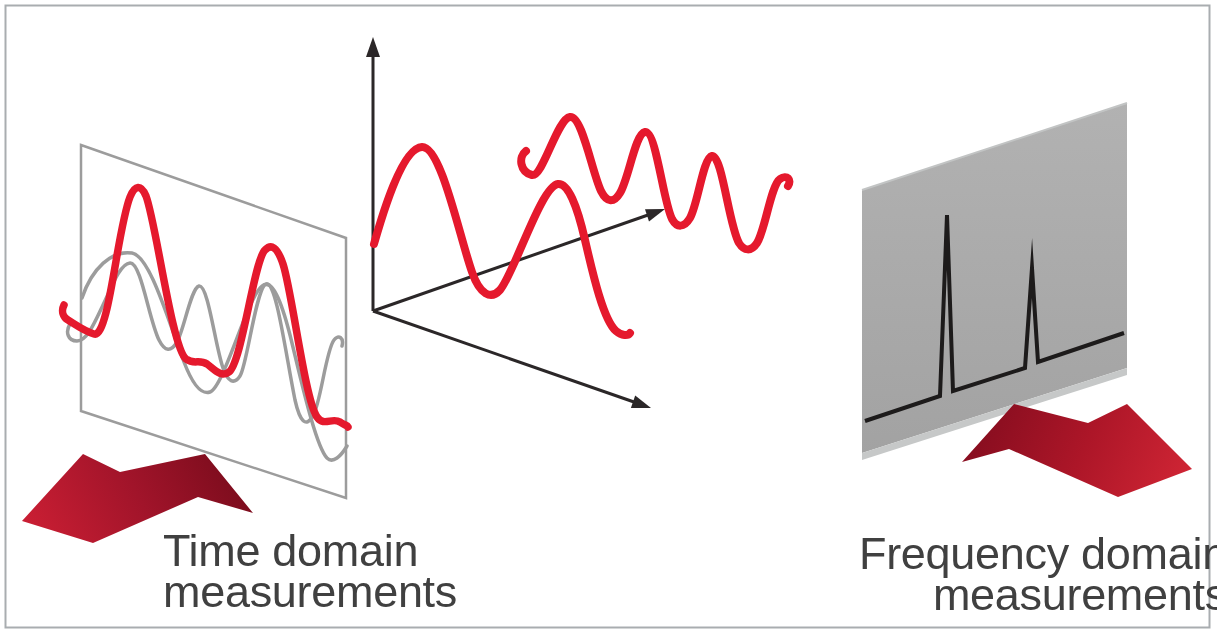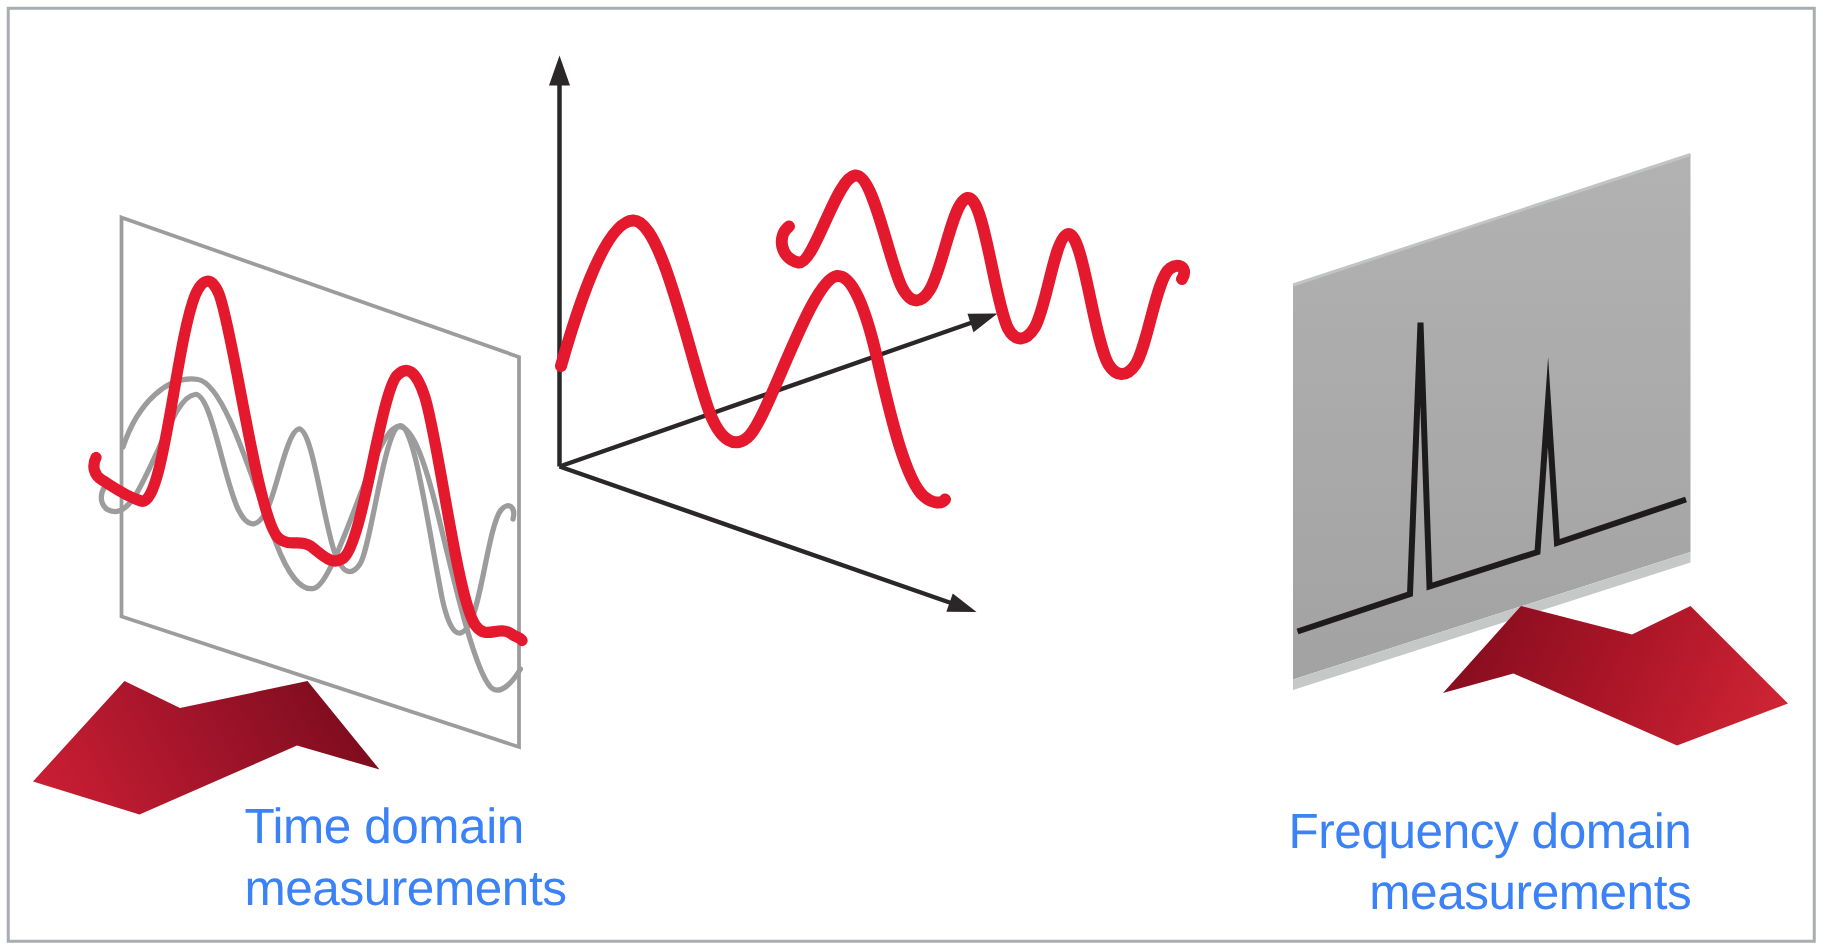--- a/index.html
+++ b/index.html
@@ -2,22 +2,22 @@
 <html><head>
 <meta charset="utf-8">
 <style>
   html,body { margin:0; padding:0; background:#ffffff; }
   .stage {
     position:relative; width:1217px; height:634px; background:#ffffff;
     font-family:"Liberation Sans", sans-serif; overflow:hidden;
   }
   .stage svg { position:absolute; left:0; top:0; }
   .label {
-    position:absolute; font-size:33px; line-height:41px;
-    color:#3b82f6; letter-spacing:-0.3px; white-space:nowrap;
+    position:absolute; font-size:45px; line-height:41px;
+    color:#404040; letter-spacing:-0.3px; white-space:nowrap;
   }
   .label span { display:block; }
   .label-time { left:163px; top:530px; }
   .label-freq { left:859px; top:533px;text-align:right; }
 </style>
 </head>
 <body>
 
 <div class="stage">
 

